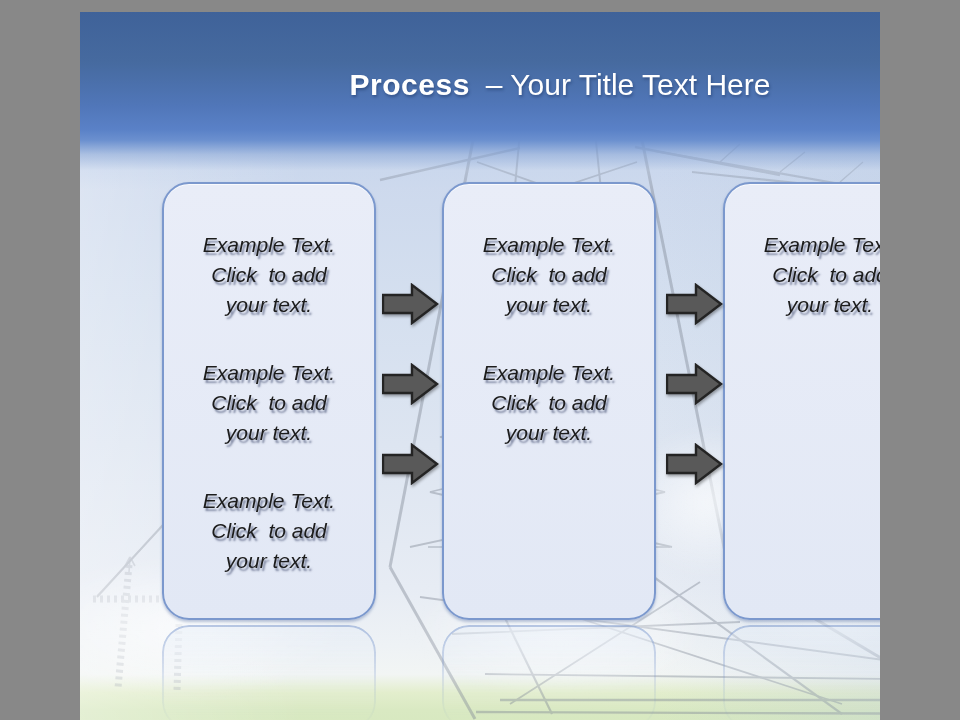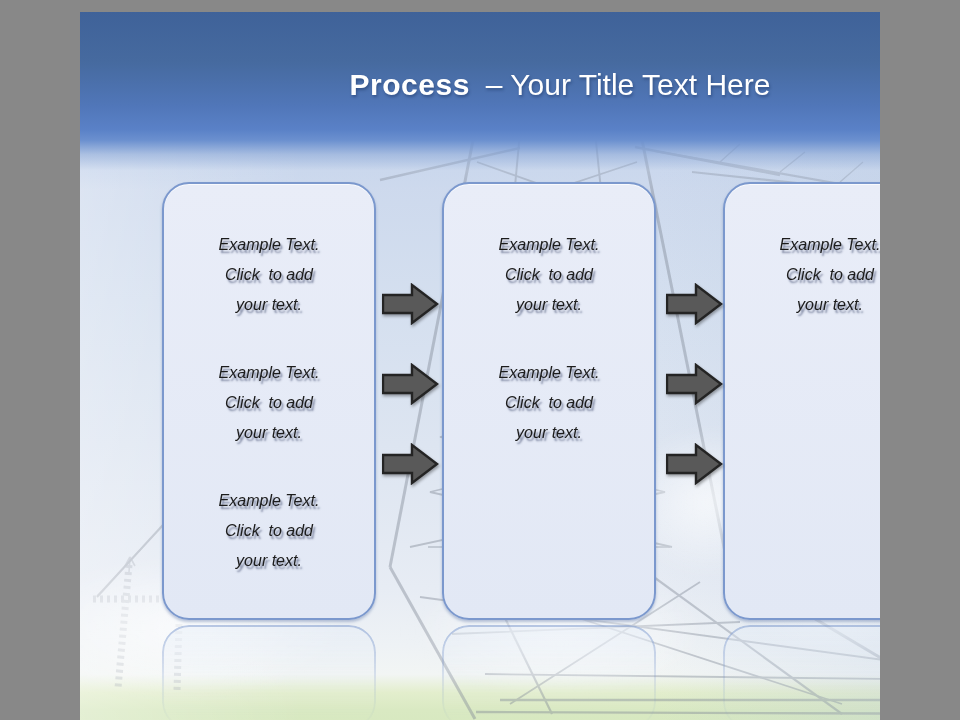--- a/index.html
+++ b/index.html
@@ -50,21 +50,21 @@
     position:absolute;top:170px;width:214px;height:438px;z-index:4;box-sizing:border-box;
     background:linear-gradient(180deg,#e9edf8,#e2e8f5);
     border:2.5px solid var(--box-border,#7b98cd);
     border-radius:27px;
     box-shadow:0 2px 3px rgba(60,90,150,.35), inset 0 1px 0 rgba(255,255,255,.7);
     padding-top:46px;
   }
   .pbox.b1{left:82px;} .pbox.b2{left:362px;} .pbox.b3{left:643px;}
   .ptext{
     margin:0 6px 38px 6px;text-align:center;font-style:italic;
-    font-size:16px;line-height:30px;color:var(--body-text,#1c1c1c);
+    font-size:21px;line-height:30px;color:var(--body-text,#1c1c1c);
     white-space:pre-wrap;
     text-shadow:2px 3px 2px rgba(104,114,143,.85);
     cursor:text;
   }
   
   .reflection{
     position:absolute;top:613px;width:214px;height:104px;z-index:3;box-sizing:border-box;
     border:2px solid rgba(112,142,200,.55);
     border-radius:27px;
     background:linear-gradient(180deg, rgba(228,236,248,.55), rgba(228,236,248,.1));

